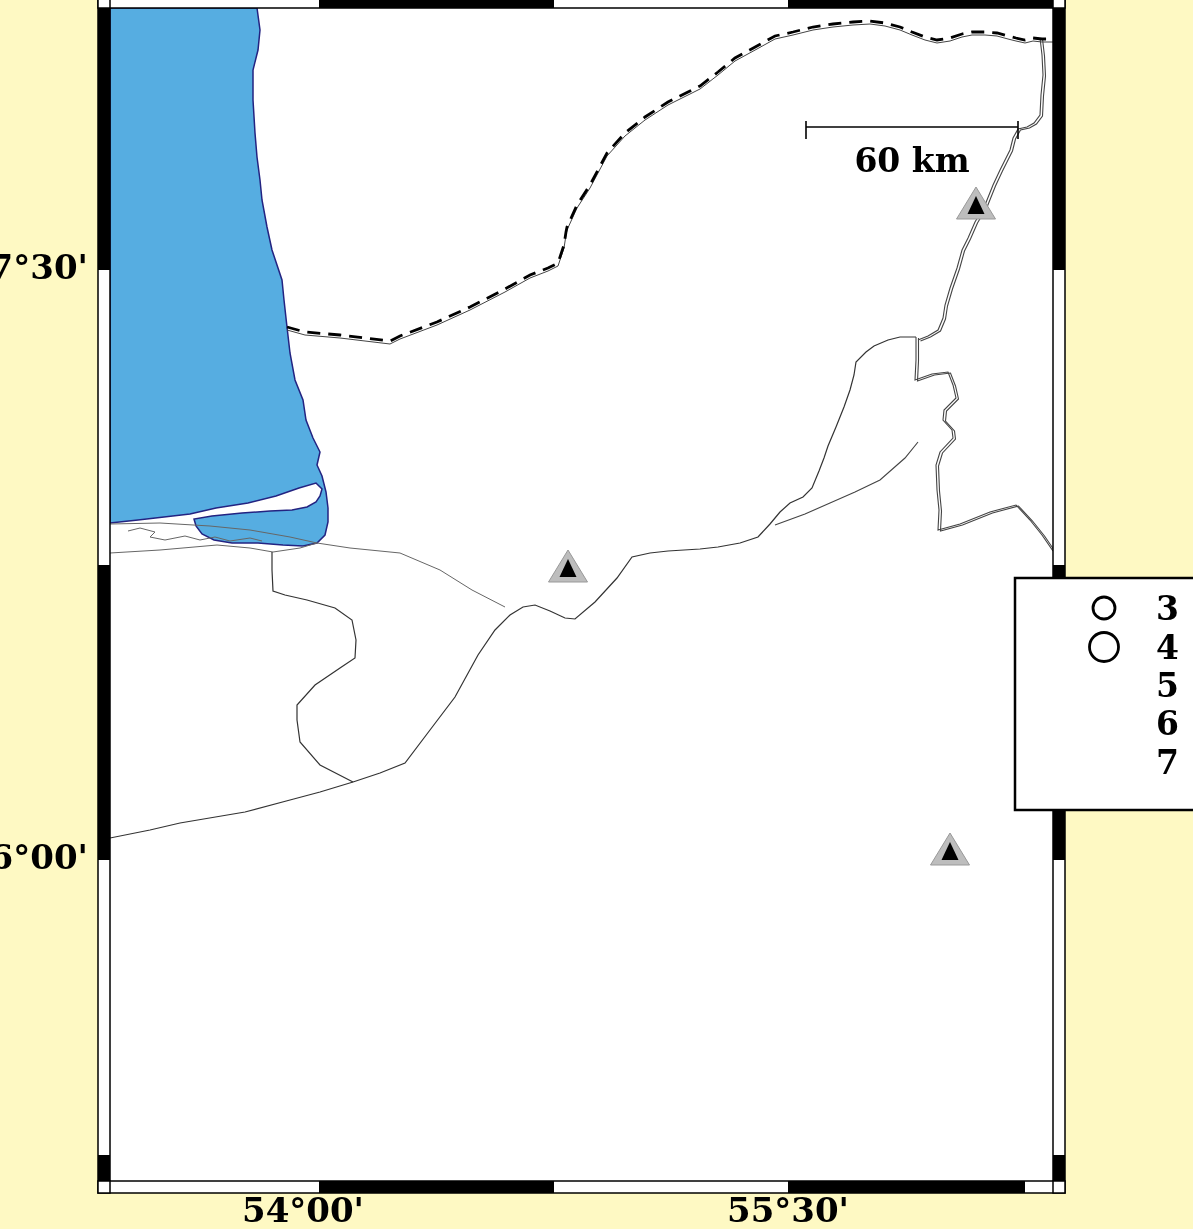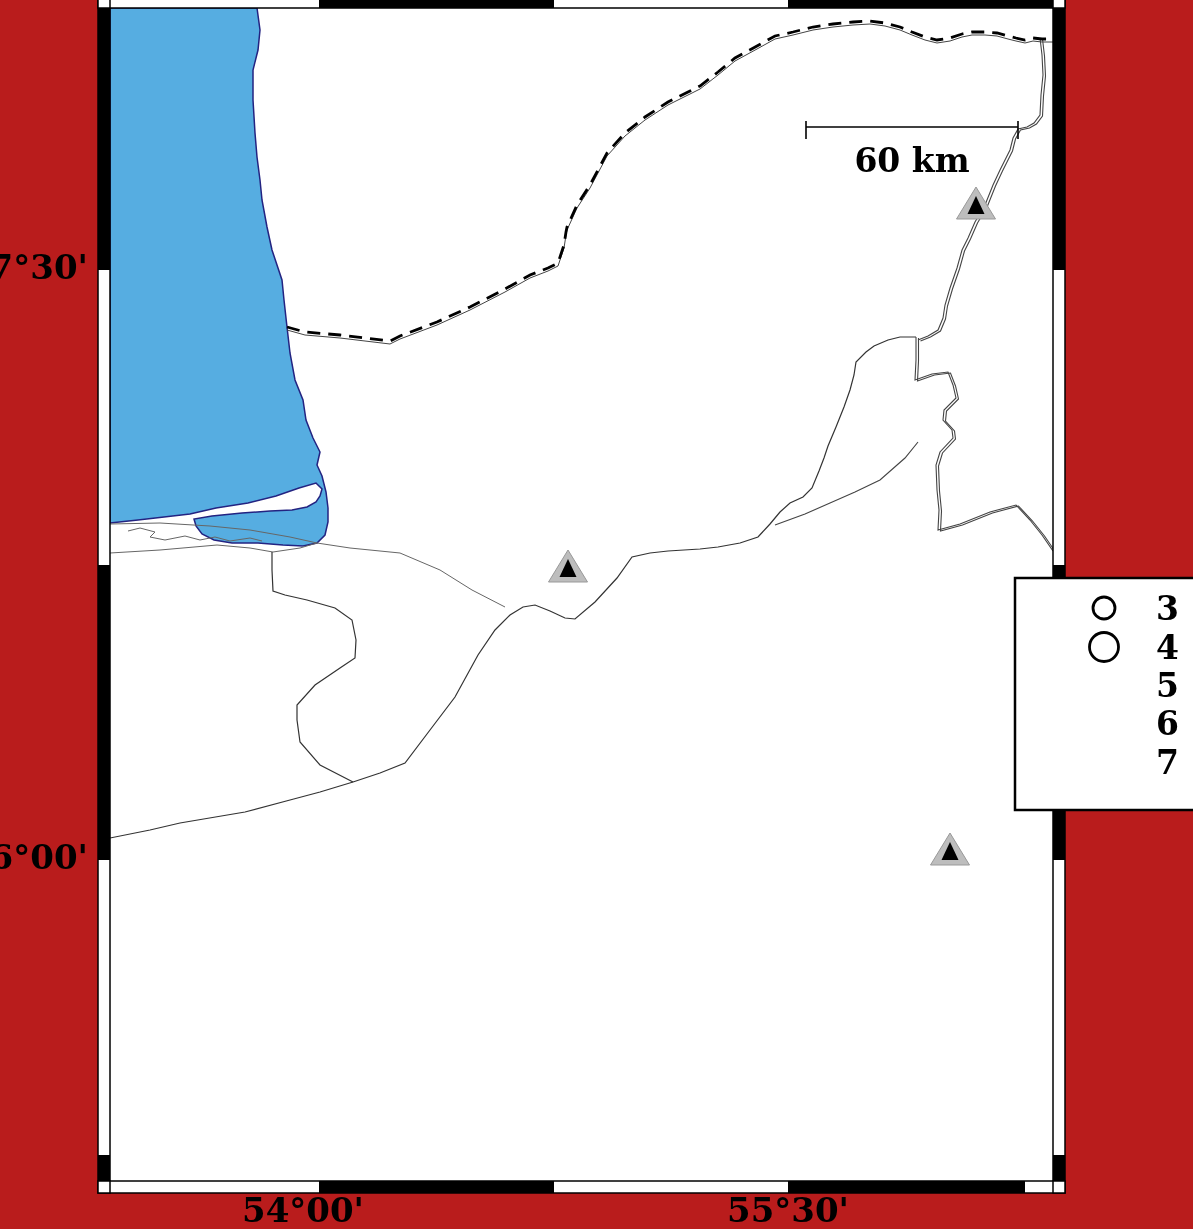--- a/index.html
+++ b/index.html
@@ -1,16 +1,16 @@
 <!DOCTYPE html>
 <html><head>
 <meta charset="utf-8">
 <style>
   html,body{margin:0;padding:0;background:#ffffff;width:1193px;height:1229px;overflow:hidden;}
-  .page{position:relative;width:1193px;height:1229px;background:#b91c1c;
+  .page{position:relative;width:1193px;height:1229px;background:#fef9c3;
         font-family:"DejaVu Serif","Liberation Serif",serif;}
   svg{display:block}
   text{font-family:"DejaVu Serif","Liberation Serif",serif;font-weight:bold;fill:#000;}
   .coord-label{font-size:34px;}
   .scale-label{font-size:33px;}
   .legend-num{font-size:33px;}
 </style>
 </head>
 <body>
 

